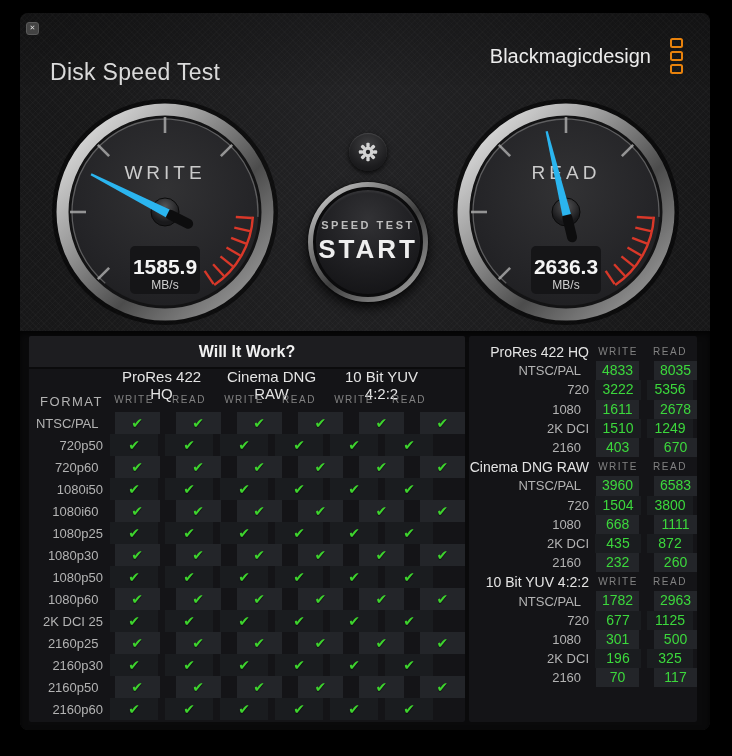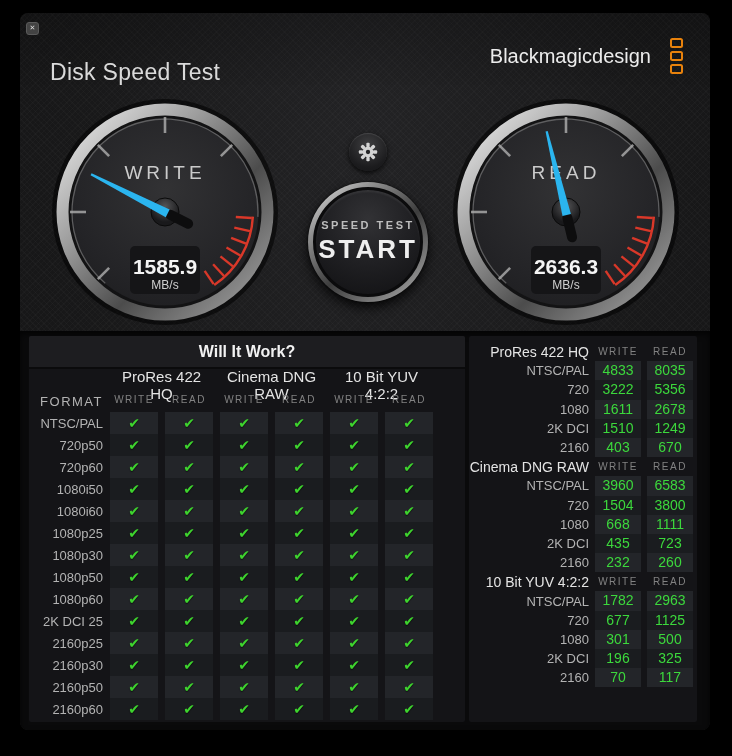--- a/index.html
+++ b/index.html
@@ -57,21 +57,21 @@
 
   .wiw-group-row{display:flex;gap:7px;margin-top:6px;height:19px;align-items:center;}
   .wiw-spacer{width:74px;}
   .wiw-group{width:103px;text-align:center;font-size:15px;color:#e4e4e4;}
   .wiw-subhead-row{display:flex;gap:7px;height:17px;margin-bottom:1px;}
   .sub{font-size:10px;color:#828282;letter-spacing:1.5px;font-weight:400;}
   .wiw-label{width:74px;text-align:right;font-size:13px;color:#b3b3b3;}
   .wiw-cell{width:48px;text-align:center;}
   .wrow{display:flex;gap:7px;height:22px;align-items:center;}
   .wrow .wiw-cell{height:22px;line-height:22px;}
-  .shade0{background:#232529;}
+  .shade0{background:#232529;margin-left:9px;}
   .shade1{background:#1a1c1f;}
   .check{font-family:"DejaVu Sans",sans-serif;font-size:14px;color:var(--check,#3ed32e);
     text-shadow:0 1px 1px rgba(0,0,0,.6);}
 
   .hf-body{padding-top:6px;}
   .hf-row{display:flex;gap:6px;height:19.2px;align-items:center;}
   .hf-label{width:120px;text-align:right;font-size:13px;color:#b3b3b3;}
   .hf-label.sec{font-size:14px;color:#e4e4e4;}
   .hf-cell{width:46px;text-align:center;height:19.2px;line-height:19.2px;}
   .hf-cell.head{font-size:10px;color:#828282;letter-spacing:1.5px;}
@@ -398,21 +398,21 @@
               <div class="hf-cell hf-val shade1">3800</div>
             </div>
             <div class="hf-row">
               <div class="hf-label">1080</div>
               <div class="hf-cell hf-val shade0">668</div>
               <div class="hf-cell hf-val shade0">1111</div>
             </div>
             <div class="hf-row">
               <div class="hf-label">2K DCI</div>
               <div class="hf-cell hf-val shade1">435</div>
-              <div class="hf-cell hf-val shade1">723</div>
+              <div class="hf-cell hf-val shade1">872</div>
             </div>
             <div class="hf-row">
               <div class="hf-label">2160</div>
               <div class="hf-cell hf-val shade0">232</div>
               <div class="hf-cell hf-val shade0">260</div>
             </div>
             <div class="hf-row">
               <div class="hf-label sec">10 Bit YUV 4:2:2</div>
               <div class="hf-cell head">WRITE</div>
               <div class="hf-cell head">READ</div>

